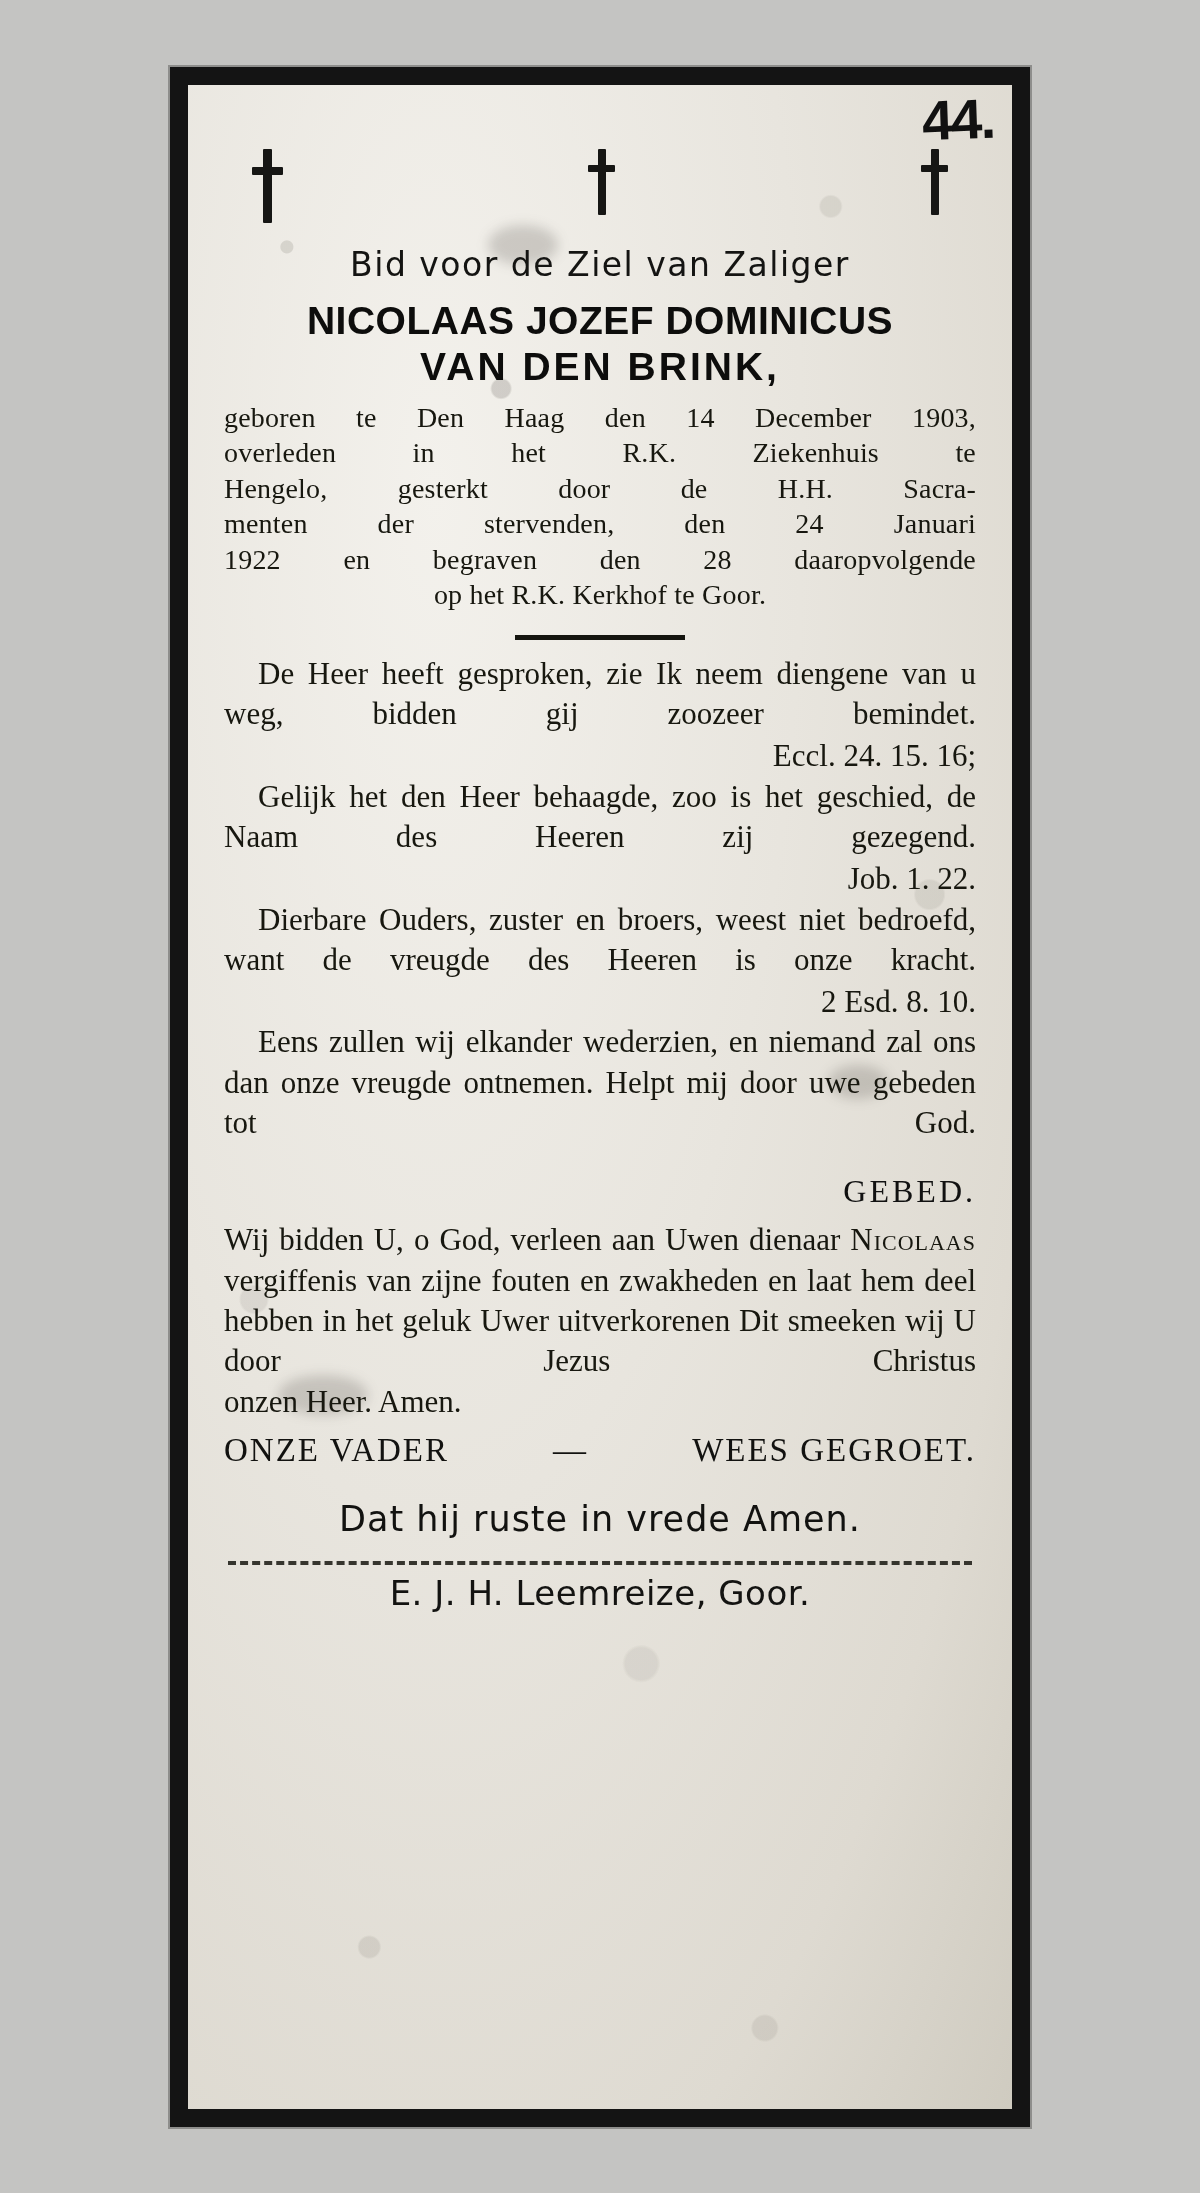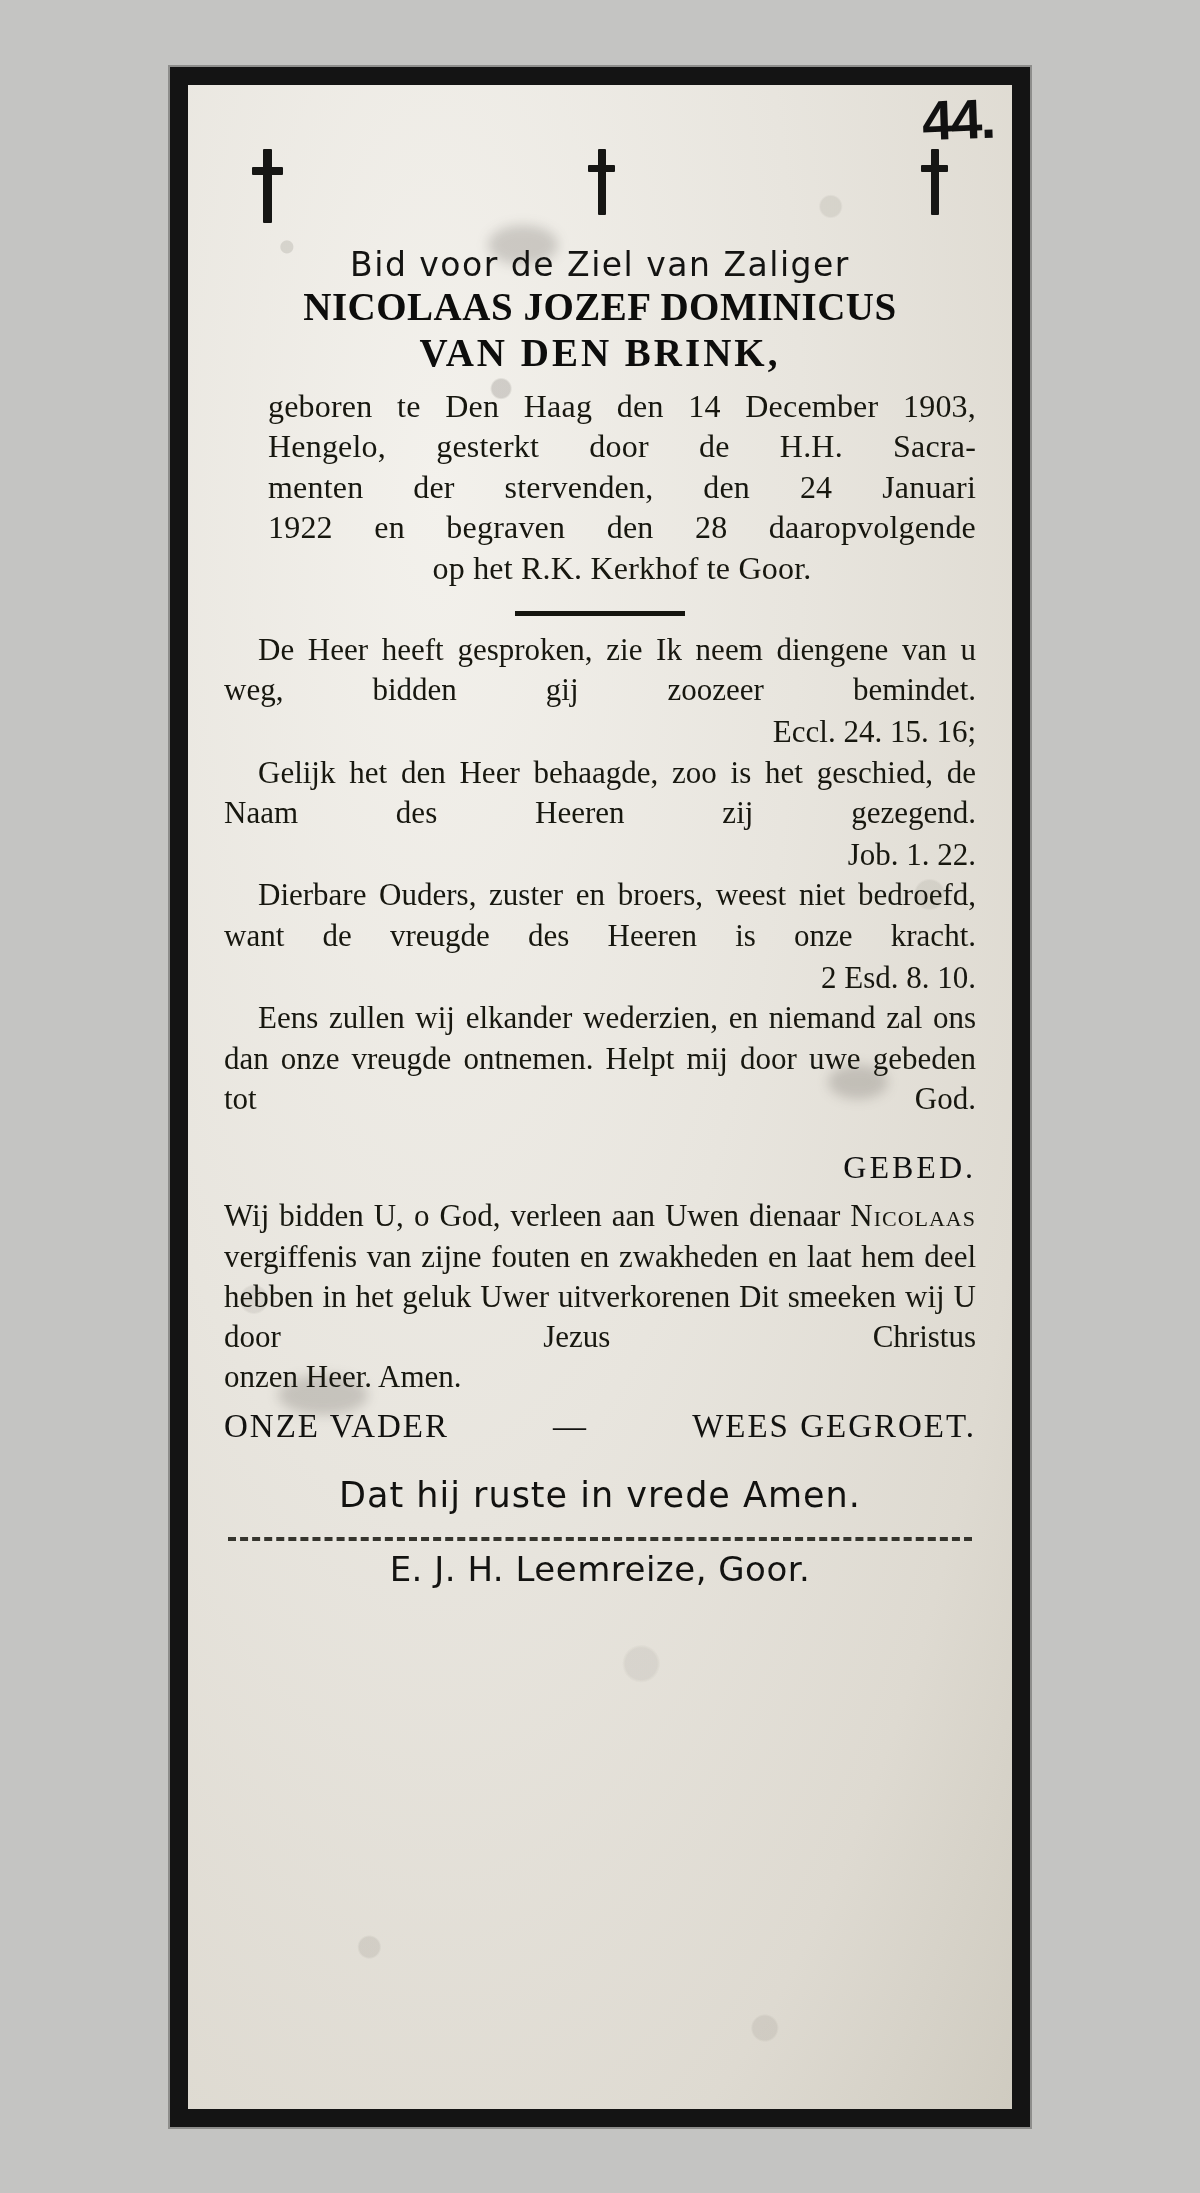--- a/index.html
+++ b/index.html
@@ -116,39 +116,39 @@
   .line-intro {
     text-align: center;
     font-family: "DejaVu Sans", sans-serif;
     font-size: 33px;
     letter-spacing: 1.5px;
     margin-top: 16px;
     color: #141412;
   }
   .name {
     text-align: center;
-    font-family: Liberation Serif, serif;
+    font-family: Liberation Sans, sans-serif;
     font-weight: 700;
     font-size: 39px;
     letter-spacing: .5px;
     line-height: 1.18;
+    margin-top: 14px;
     color: #0d0d0c;
   }
   .name .l2 { display: block; letter-spacing: 3px; }
 
   .bio {
     margin-top: 10px;
     font-family: "Liberation Serif", serif;
-    font-size: 32px;
+    font-size: 28px;
     line-height: 1.27;
     text-align: justify;
     text-align-last: center;
     color: #17170f;
     letter-spacing: .2px;
-    margin-left: 44px;
   }
   .bio .justified {
     text-align: justify;
     text-align-last: justify;
   }
   .bio .last { text-align: left; }
 
   .rule {
     width: 170px;
     height: 5px;
@@ -268,20 +268,21 @@
 
         <div class="line-intro">Bid voor de Ziel van Zaliger</div>
 
         <div class="name">
           <span class="l1">NICOLAAS JOZEF DOMINICUS</span>
           <span class="l2">VAN DEN BRINK,</span>
         </div>
 
         <div class="bio">
           <div class="justified">geboren te Den Haag den 14 December 1903,</div>
+          <div class="justified">overleden in het R.K. Ziekenhuis te</div>
           <div class="justified">Hengelo, gesterkt door de H.H. Sacra-</div>
           <div class="justified">menten der stervenden, den 24 Januari</div>
           <div class="justified">1922 en begraven den 28 daaropvolgende</div>
           <div class="last">op het R.K. Kerkhof te Goor.</div>
         </div>
 
         <div class="rule"></div>
 
         <div class="verses">
           <p>De Heer heeft gesproken, zie Ik neem diengene van u weg, bidden gij zoozeer bemindet.</p>

